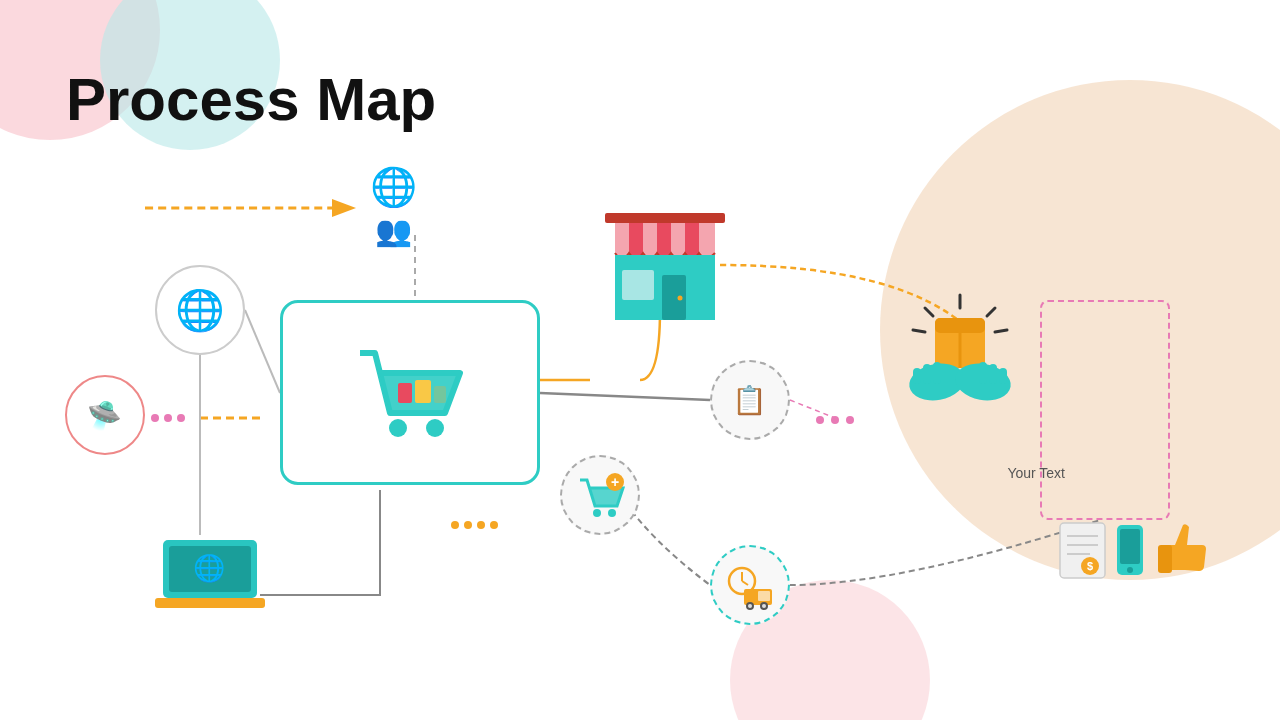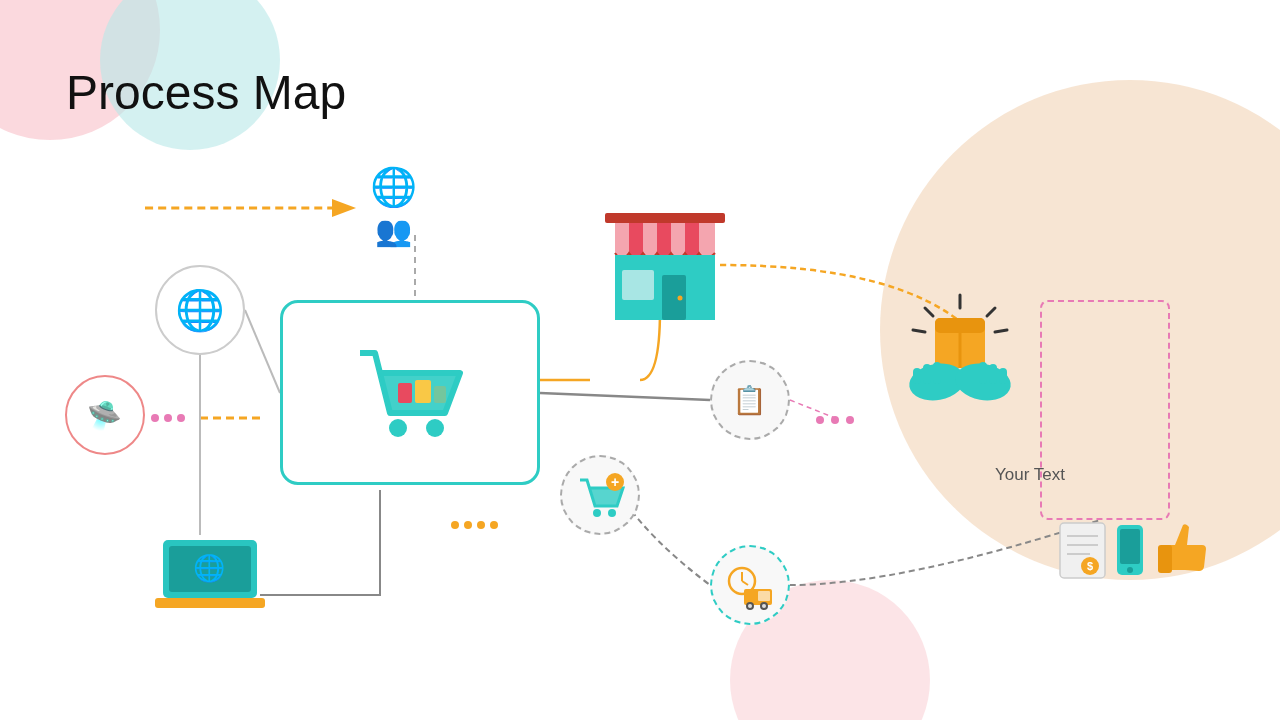--- a/index.html
+++ b/index.html
@@ -52,22 +52,22 @@
       bottom: -60px;
       right: 350px;
       opacity: 0.5;
     }
 
     
     .page-title {
       position: absolute;
       top: 65px;
       left: 66px;
-      font-size: 48px;
-      font-weight: 400;
+      font-size: 60px;
+      font-weight: 700;
       color: #111;
     }
 
     
     .connections-svg {
       position: absolute;
       top: 0;
       left: 0;
       width: 1280px;
       height: 720px;
@@ -228,21 +228,21 @@
       display: flex;
       align-items: center;
       gap: 5px;
     }
 
     
     .your-text-label {
       position: absolute;
       right: 215px;
       top: 465px;
-      font-size: 17px;
+      font-size: 14px;
       color: #555;
       font-weight: 500;
     }
 
     
   </style>
 </head>
 <body>
 
 <div class="bg-circle-pink-top"></div>

